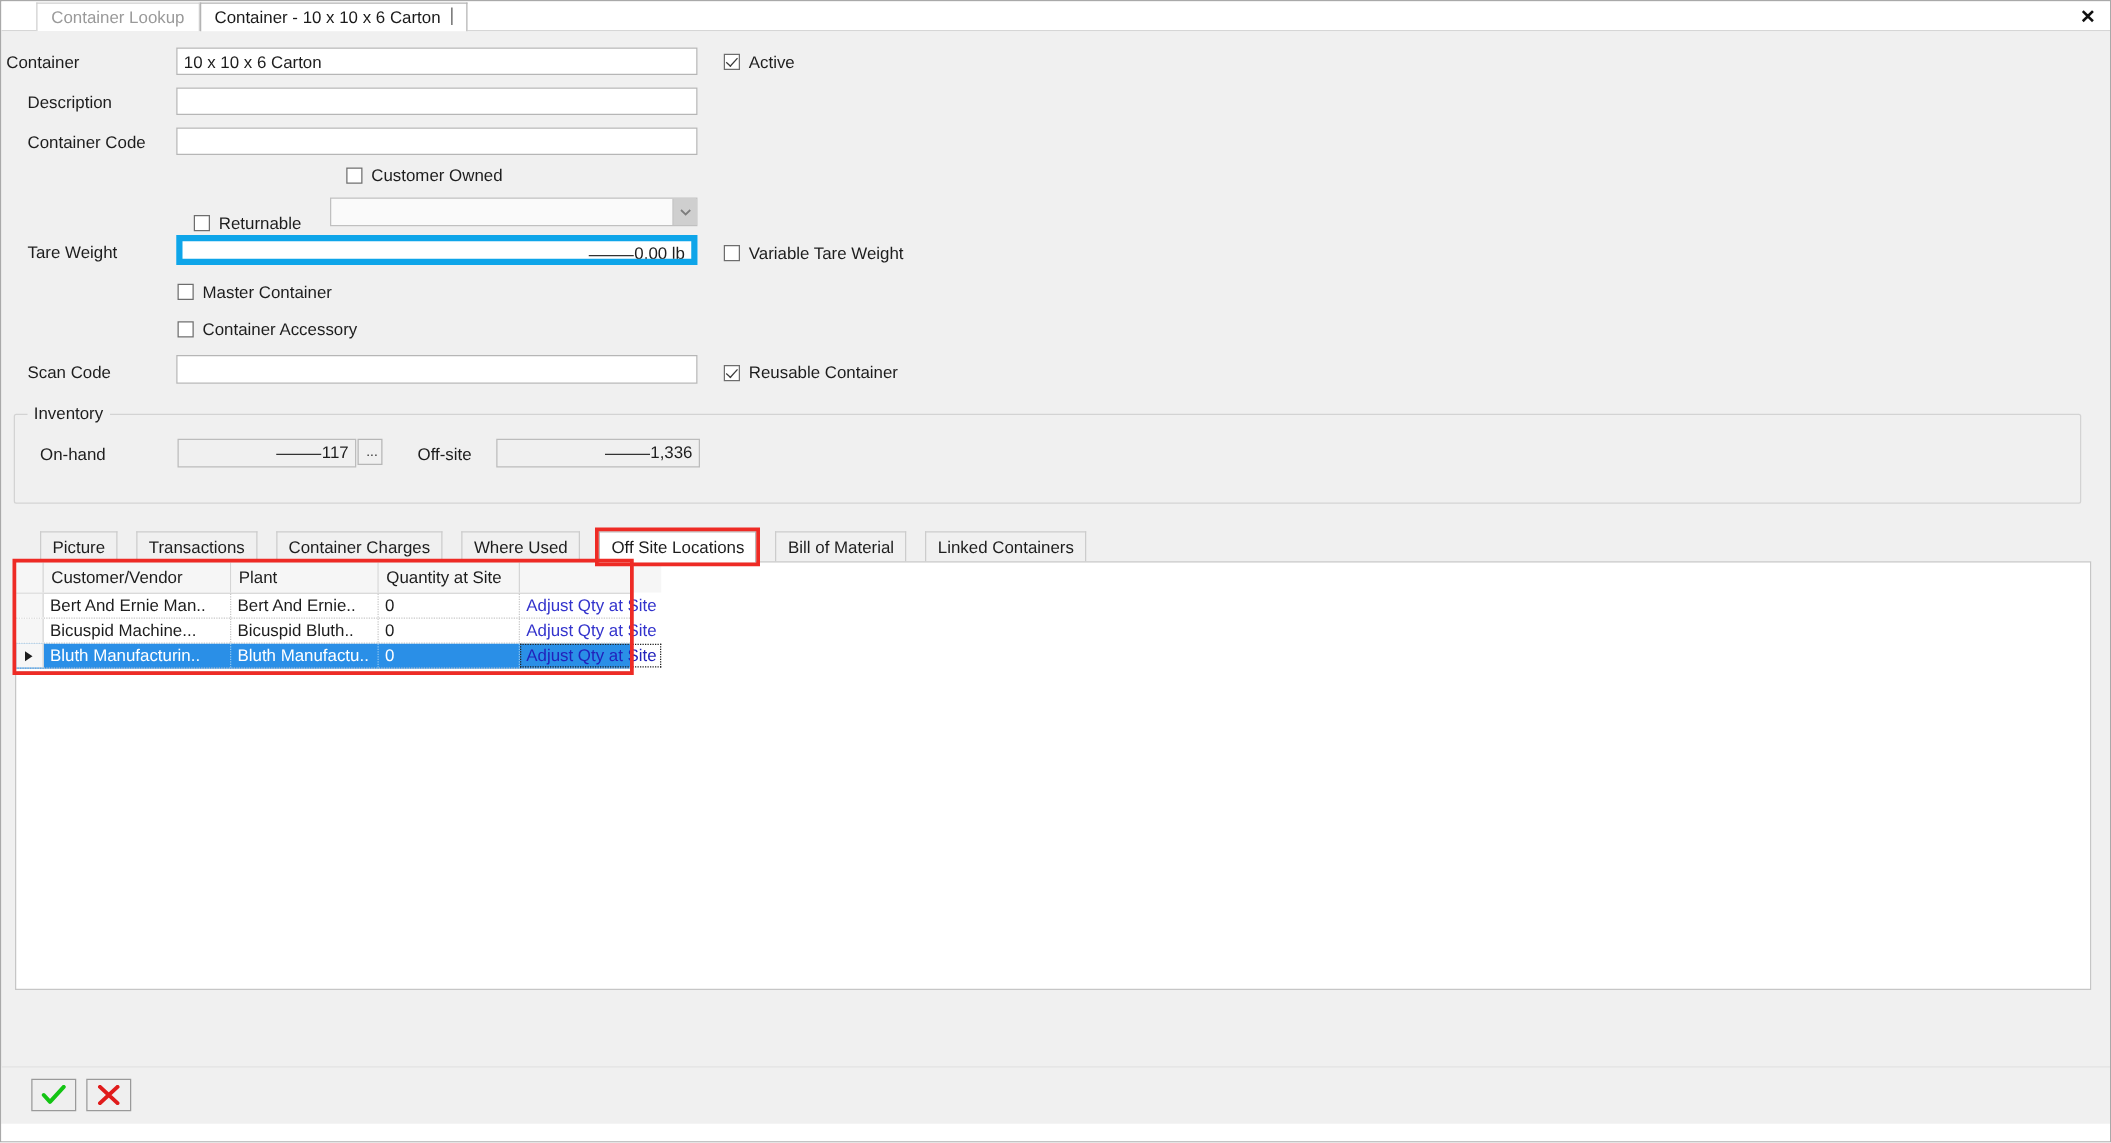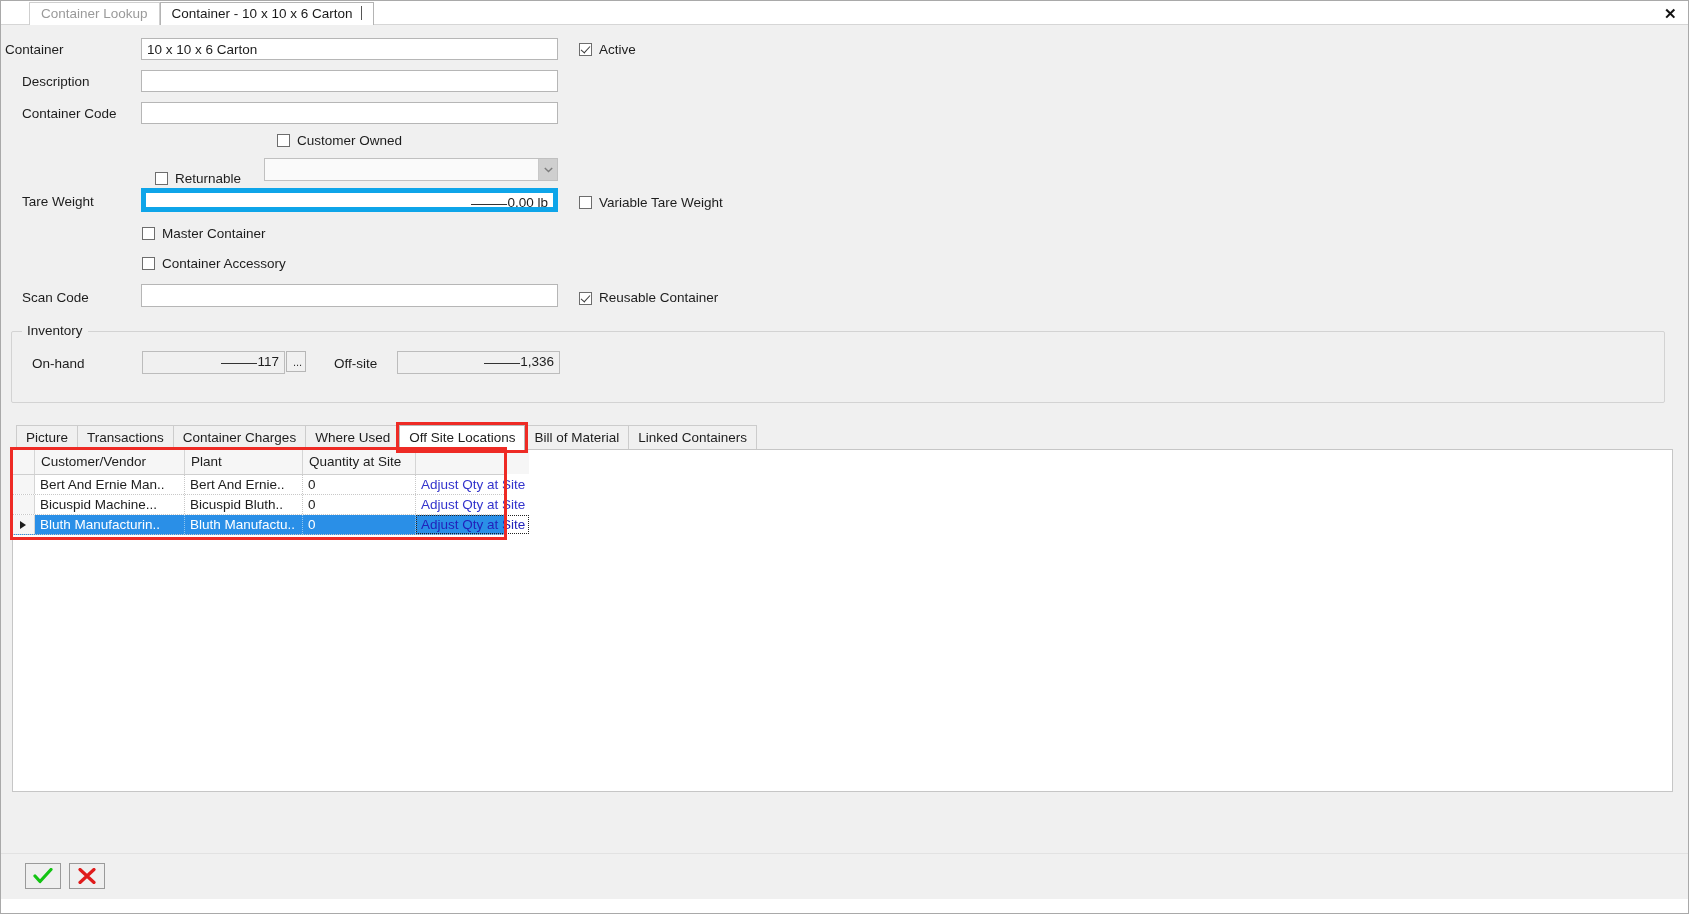--- a/index.html
+++ b/index.html
@@ -210,20 +210,21 @@
     font-size: 13.5px;
     color: #1d1d1d;
     padding: 4px 9px 4px 9px;
     background: #f0f0f0;
     border: 1px solid #cccccc;
     border-bottom: none;
     white-space: nowrap;
     cursor: default;
     line-height: 16px;
     margin-right: -1px;
+    margin-left: 16px;
   }
   .btab.active {
     background: #ffffff;
     border-color: #b9b9b9;
     font-weight: normal;
   }
   .btab-hl {
     outline: 3px solid #ee2b25;
     outline-offset: 0px;
     position: relative;

